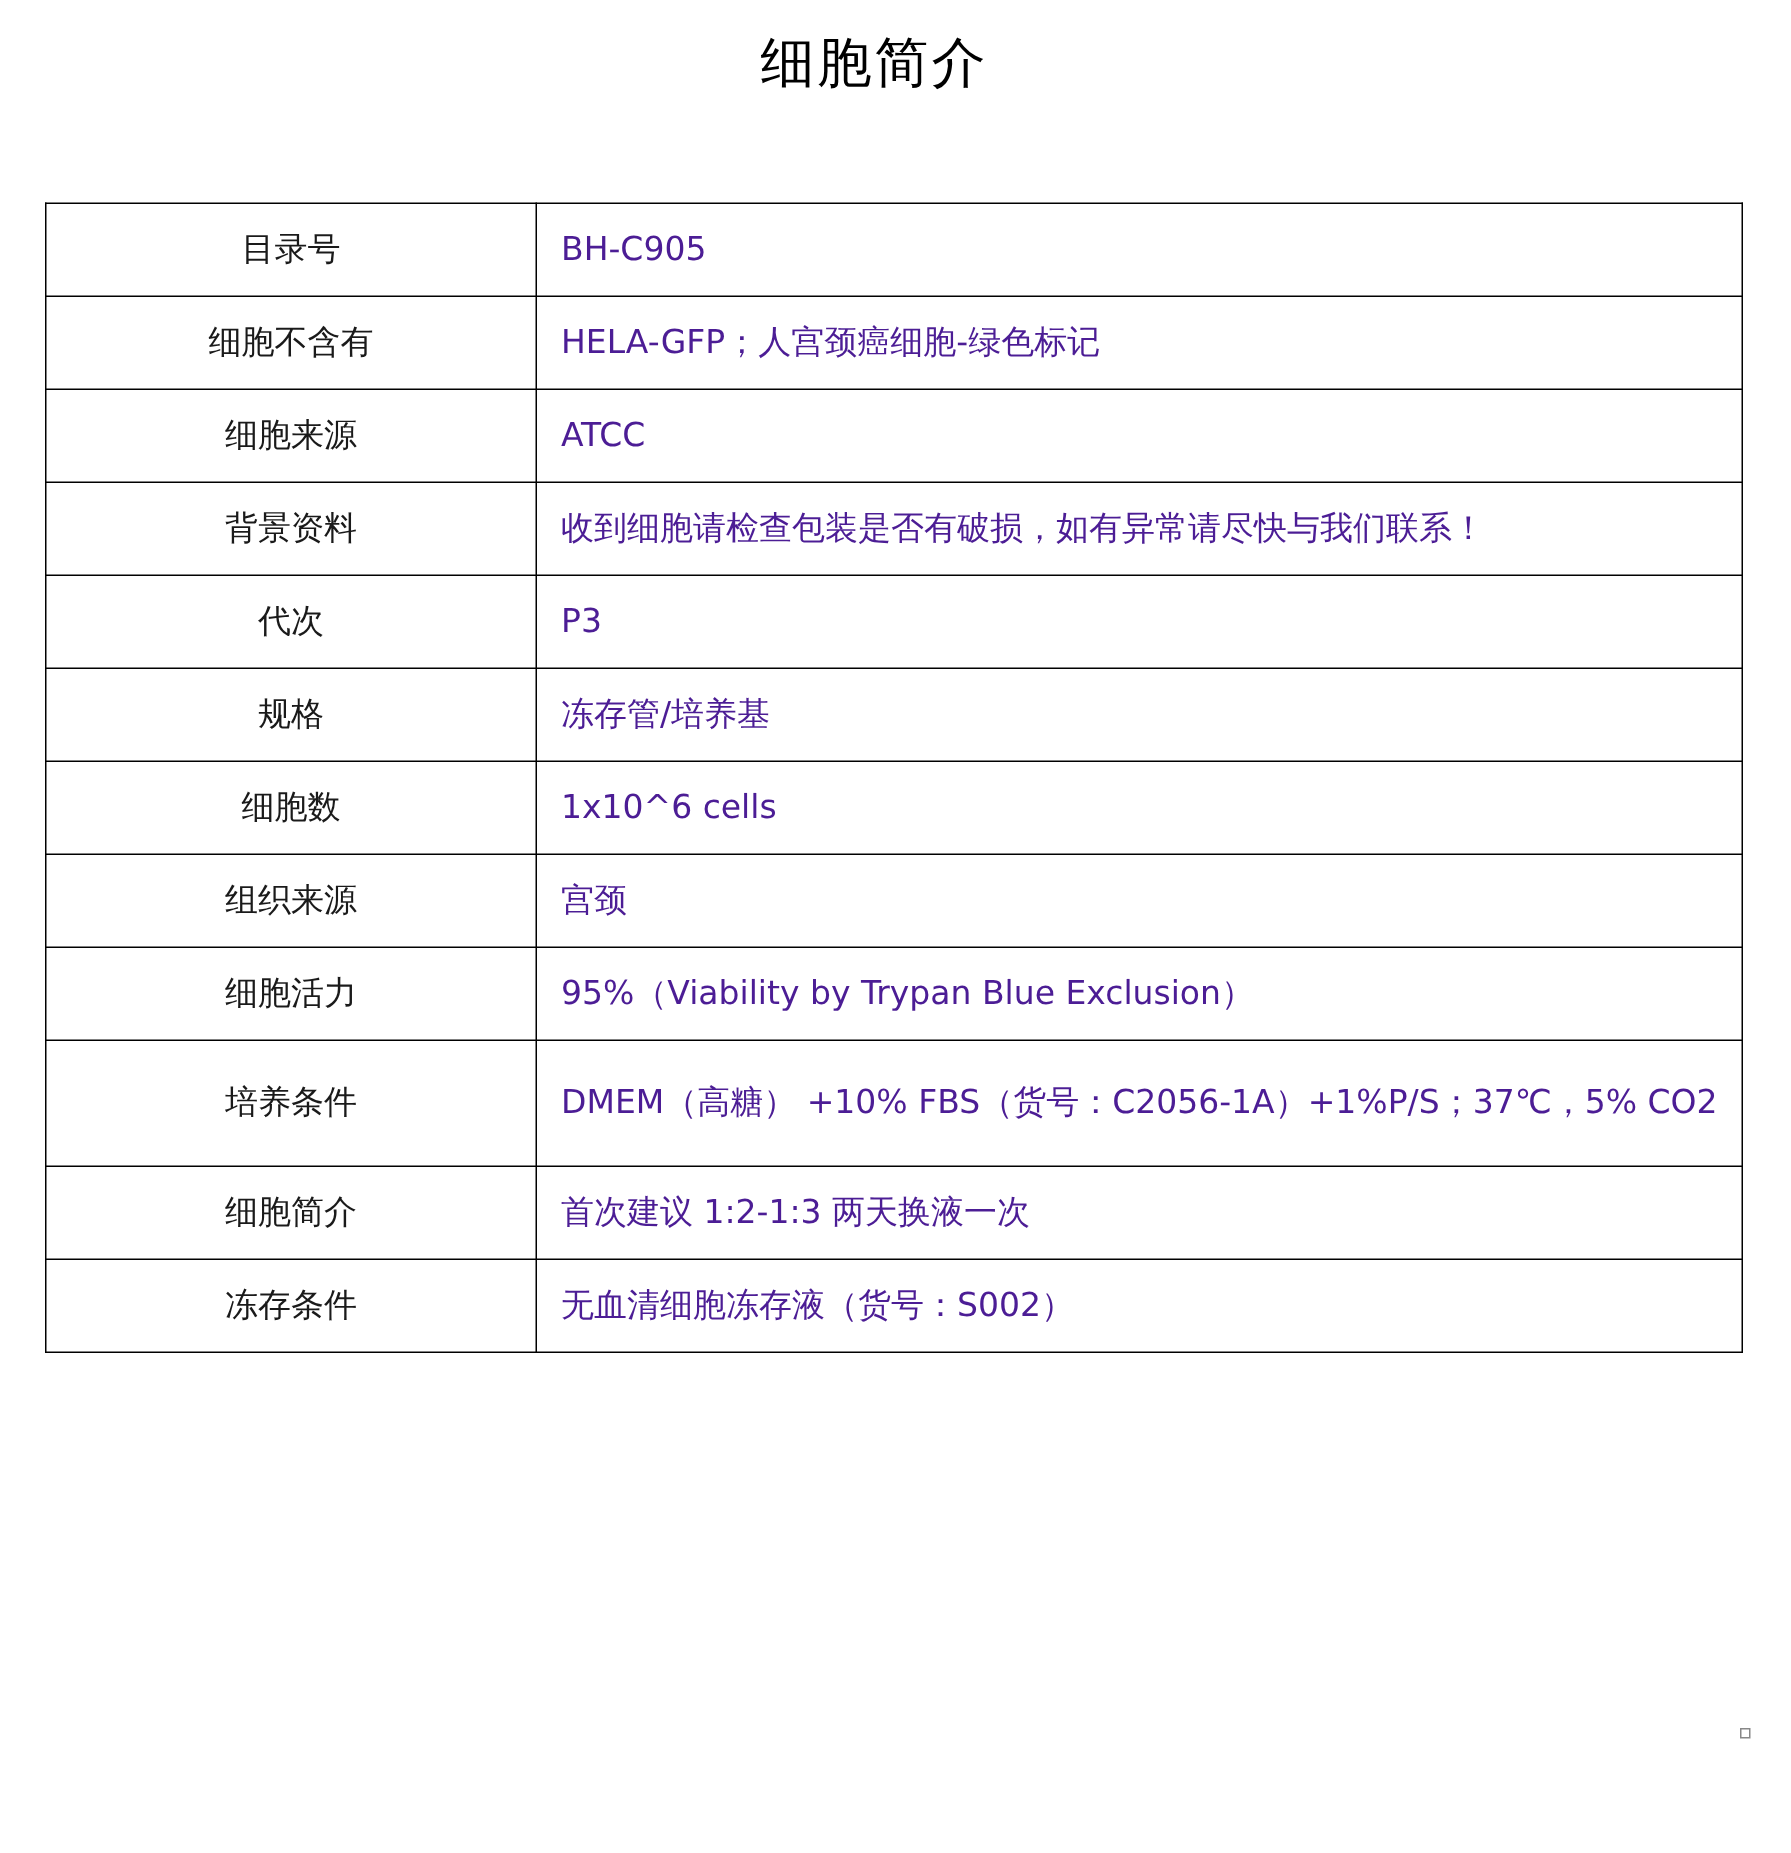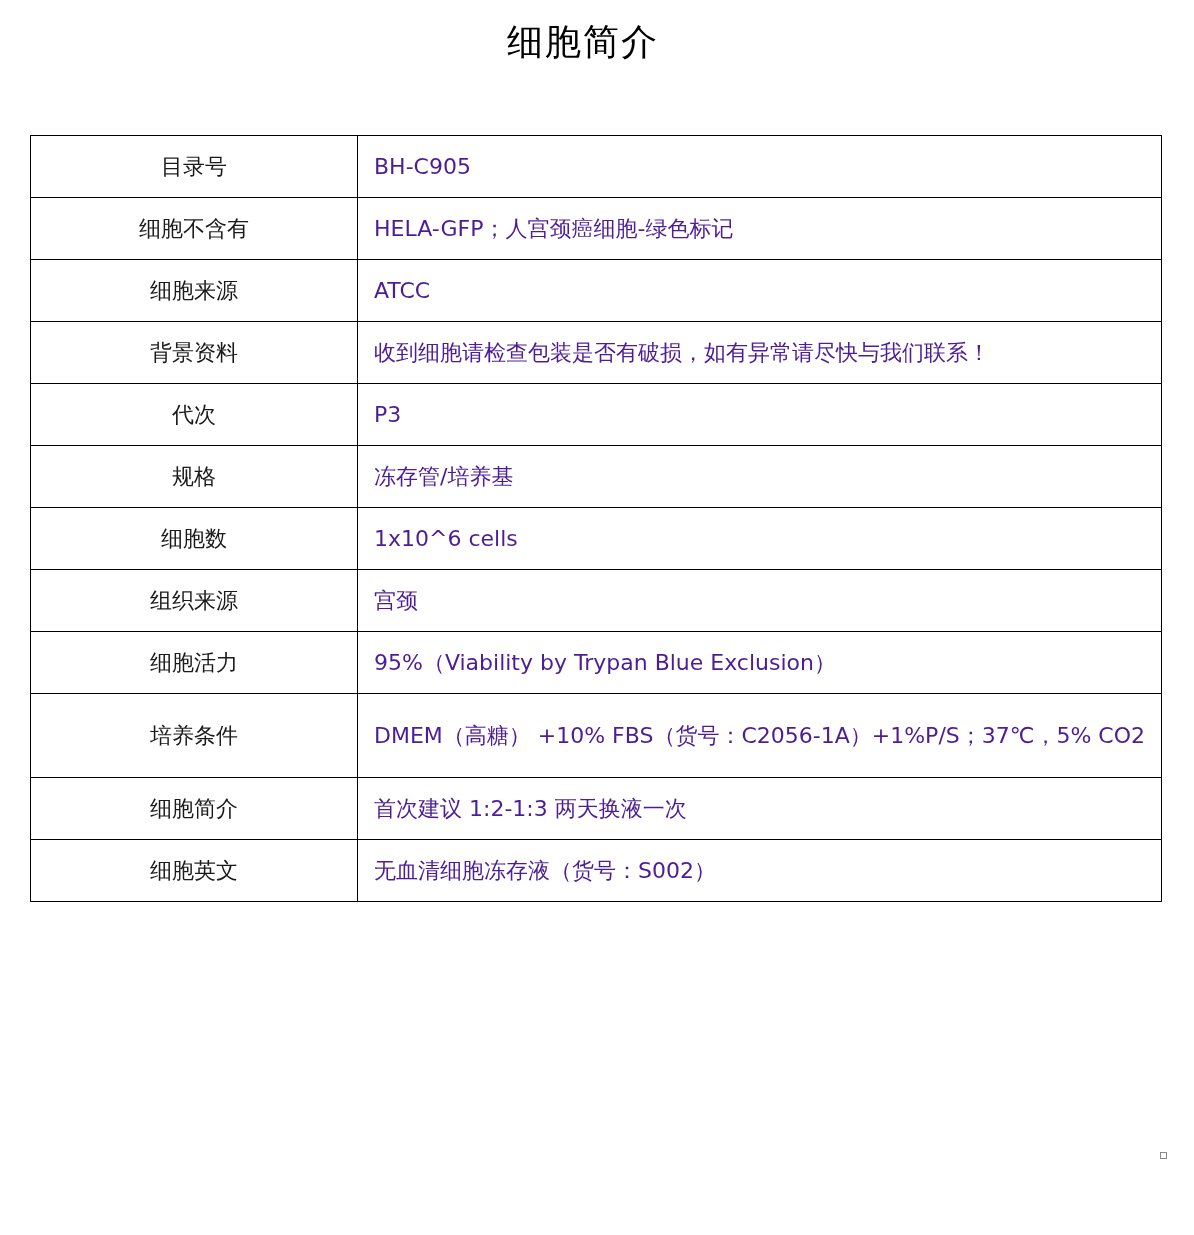--- a/index.html
+++ b/index.html
@@ -79,19 +79,19 @@
     </tr>
     <tr class="tall">
       <td class="label">培养条件</td>
       <td class="value">DMEM（高糖） +10% FBS（货号：C2056-1A）+1%P/S；37℃，5% CO2</td>
     </tr>
     <tr>
       <td class="label">细胞简介</td>
       <td class="value">首次建议 1:2-1:3  两天换液一次</td>
     </tr>
     <tr>
-      <td class="label">细胞英文</td>
+      <td class="label">冻存条件</td>
       <td class="value">无血清细胞冻存液（货号：S002）</td>
     </tr>
   </tbody>
 </table>
 
 <div class="resize-handle"></div>
 
 </body></html>

